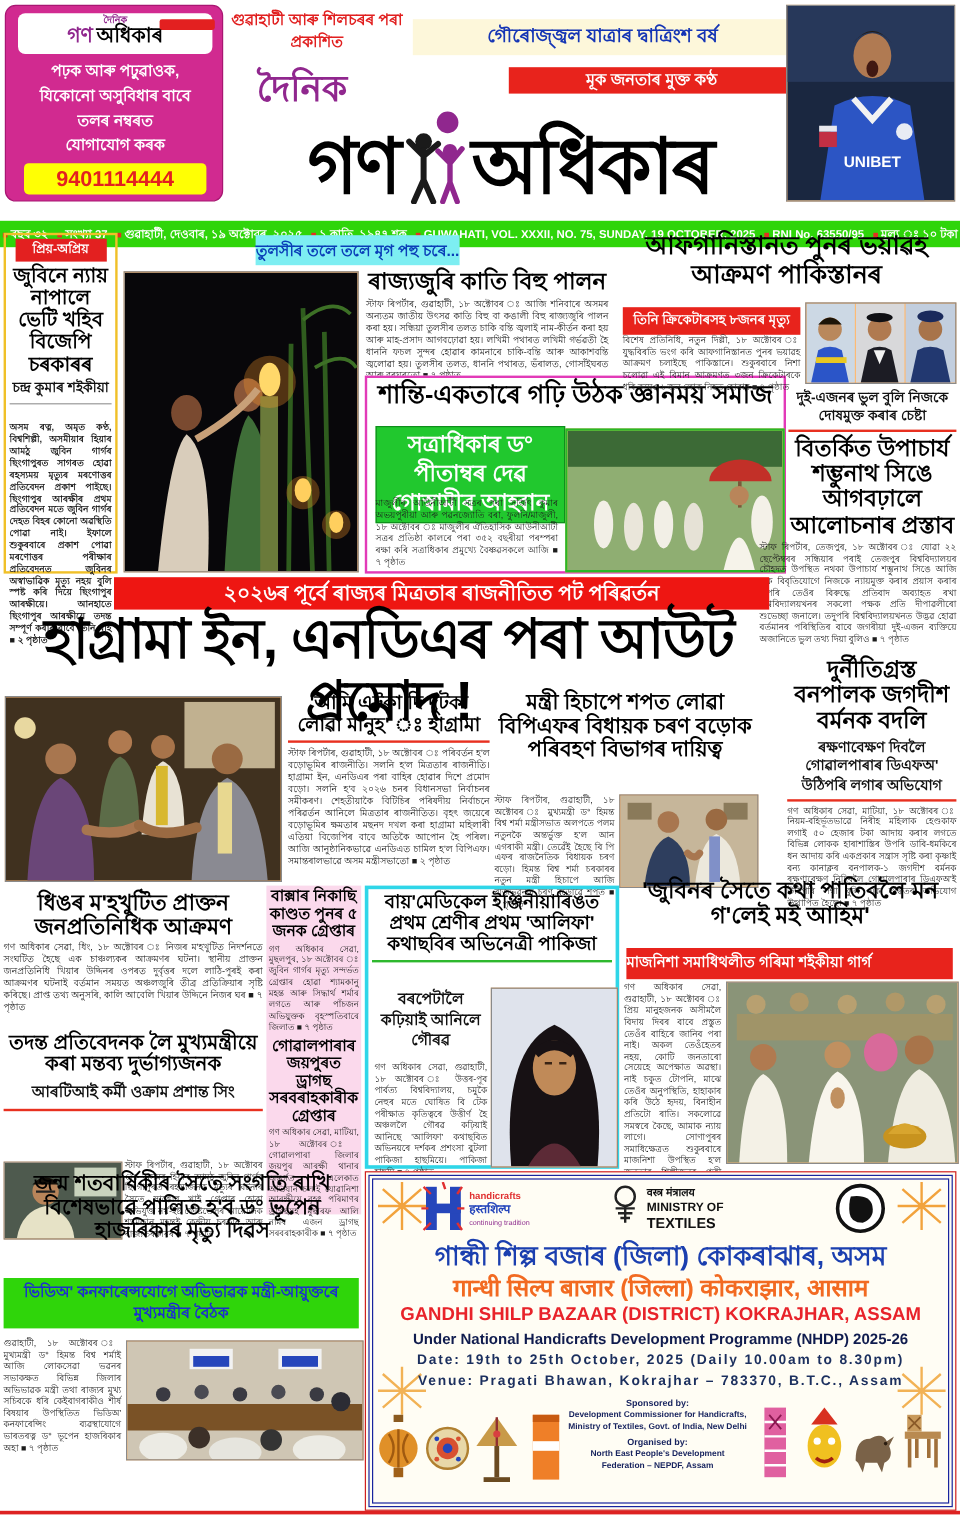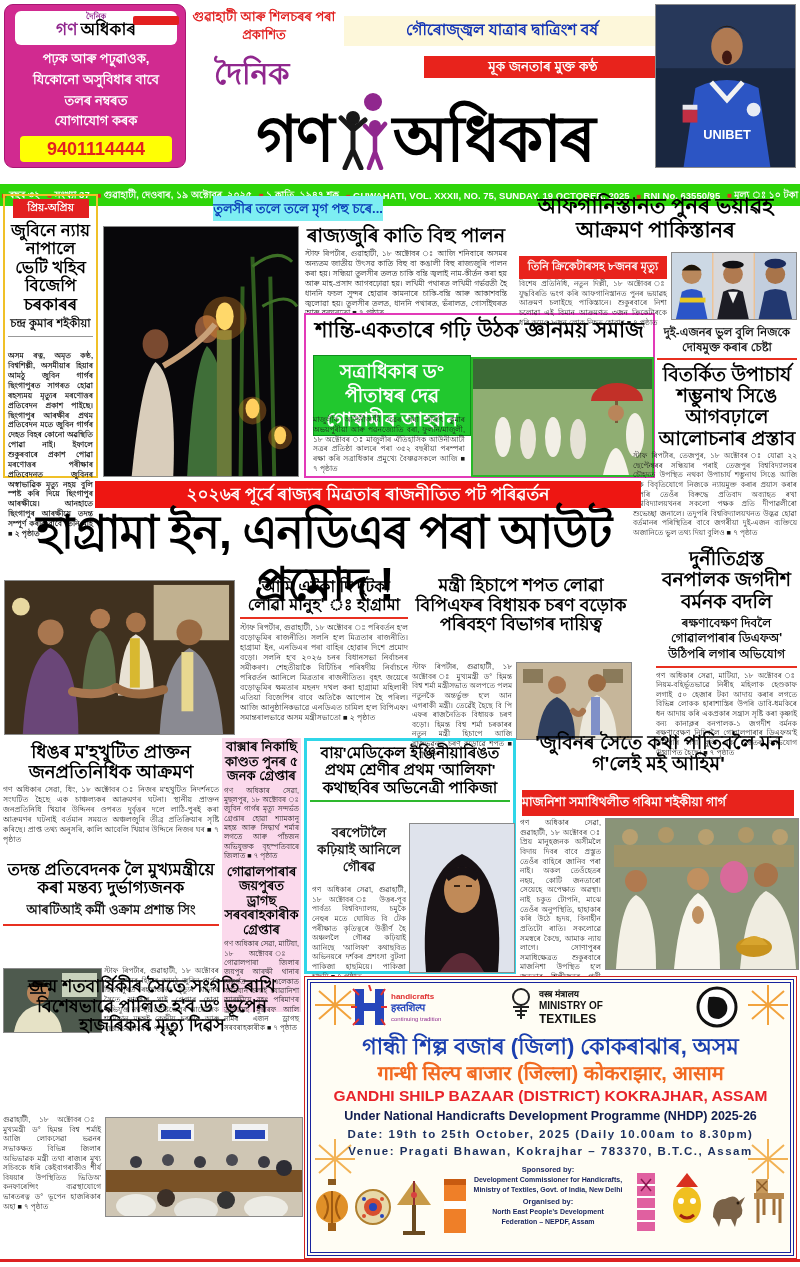--- a/index.html
+++ b/index.html
@@ -399,20 +399,21 @@
         <circle cx="160" cy="56" r="12" fill="#a8744a"></circle>
         <path d="M134 150 Q140 82 160 72 Q186 84 190 150 Z" fill="#efece0"></path>
         <ellipse cx="148" cy="128" rx="18" ry="10" fill="#c8931e"></ellipse>
         <path d="M134 126 Q148 108 162 126 Z" fill="#d8a52e"></path>
       </svg>
     </div>
   </div>
 
   <div id="bhupen" class="abs">
     <div id="bhupen-hl" class="hl">জন্ম শতবাৰ্ষিকীৰ সৈতে সংগতি ৰাখি বিশেষভাৱে পালিত হ'ব ড° ভূপেন হাজৰিকাৰ মৃত্যু দিৱস</div>
+    <div id="bhupen-green">ভিডিঅ' কনফাৰেন্সযোগে অভিভাৱক মন্ত্ৰী-আয়ুক্তৰে মুখ্যমন্ত্ৰীৰ বৈঠক</div>
     <div id="bhupen-body" class="body-txt">গুৱাহাটী, ১৮ অক্টোবৰ ঃ মুখ্যমন্ত্ৰী ড° হিমন্ত বিশ্ব শৰ্মাই আজি লোকসেৱা ভৱনৰ সভাকক্ষত বিভিন্ন জিলাৰ অভিভাৱক মন্ত্ৰী তথা ৰাজ্যৰ মুখ্য সচিবকে ধৰি কেইবাগৰাকীও শীৰ্ষ বিষয়াৰ উপস্থিতিত ভিডিঅ' কনফাৰেন্সিং ব্যৱস্থাযোগে ভাৰতৰত্ন ড° ভূপেন হাজৰিকাৰ অহা ■ ৭ পৃষ্ঠাত</div>
     <div id="meeting-photo" class="photo">
       <svg viewBox="0 0 196 98" preserveAspectRatio="none">
         <rect width="196" height="98" fill="#cfc6b4"></rect>
         <rect x="52" y="6" width="36" height="17" fill="#f2f2f2"></rect>
           <rect x="55" y="12" width="30" height="9" fill="#2646bb"></rect>
         <rect x="126" y="6" width="36" height="17" fill="#f2f2f2"></rect>
           <rect x="129" y="12" width="30" height="9" fill="#2646bb"></rect>
         <path d="M0 52 L196 52 L196 74 L0 74 Z" fill="#7a5226"></path>
         <circle cx="30" cy="44" r="6" fill="#3a3a42"></circle>

